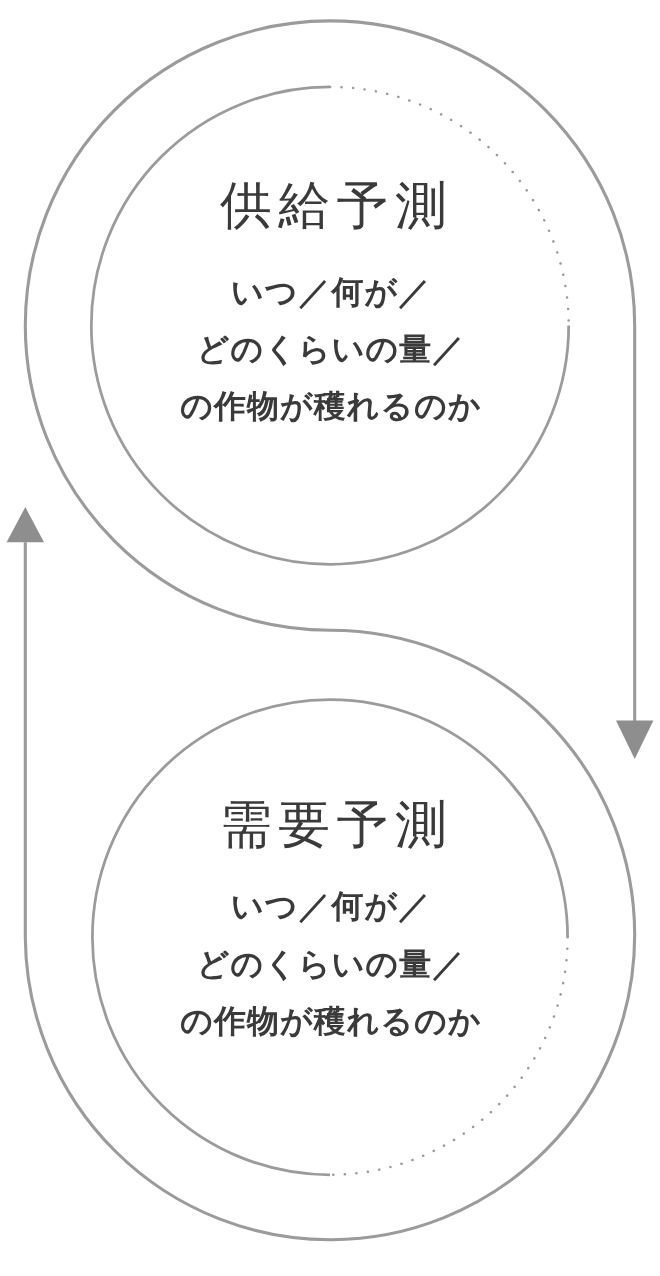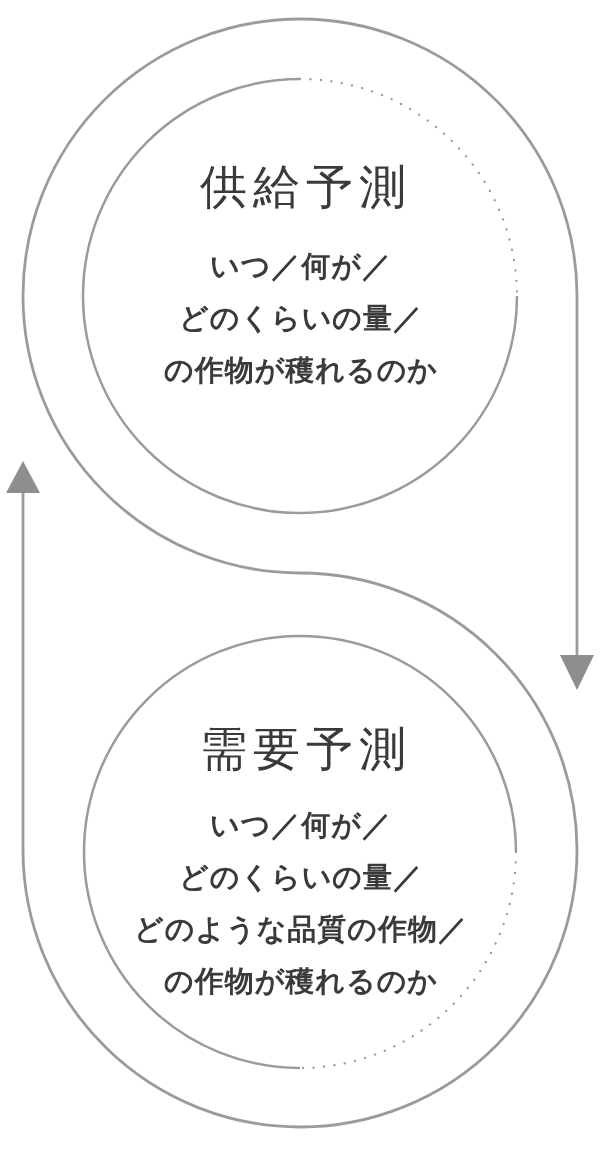--- a/index.html
+++ b/index.html
@@ -79,17 +79,16 @@
   <div class="text-block circle-lines lines-top">
     <div>いつ／何が／</div>
     <div>どのくらいの量／</div>
     <div>の作物が穫れるのか</div>
   </div>
 
   <div class="text-block circle-title title-bottom">需要予測</div>
   <div class="text-block circle-lines lines-bottom">
     <div>いつ／何が／</div>
     <div>どのくらいの量／</div>
-    <div>どのような品質の作物／</div>
     <div>の作物が穫れるのか</div>
   </div>
 
 </div>
 
 </body></html>

